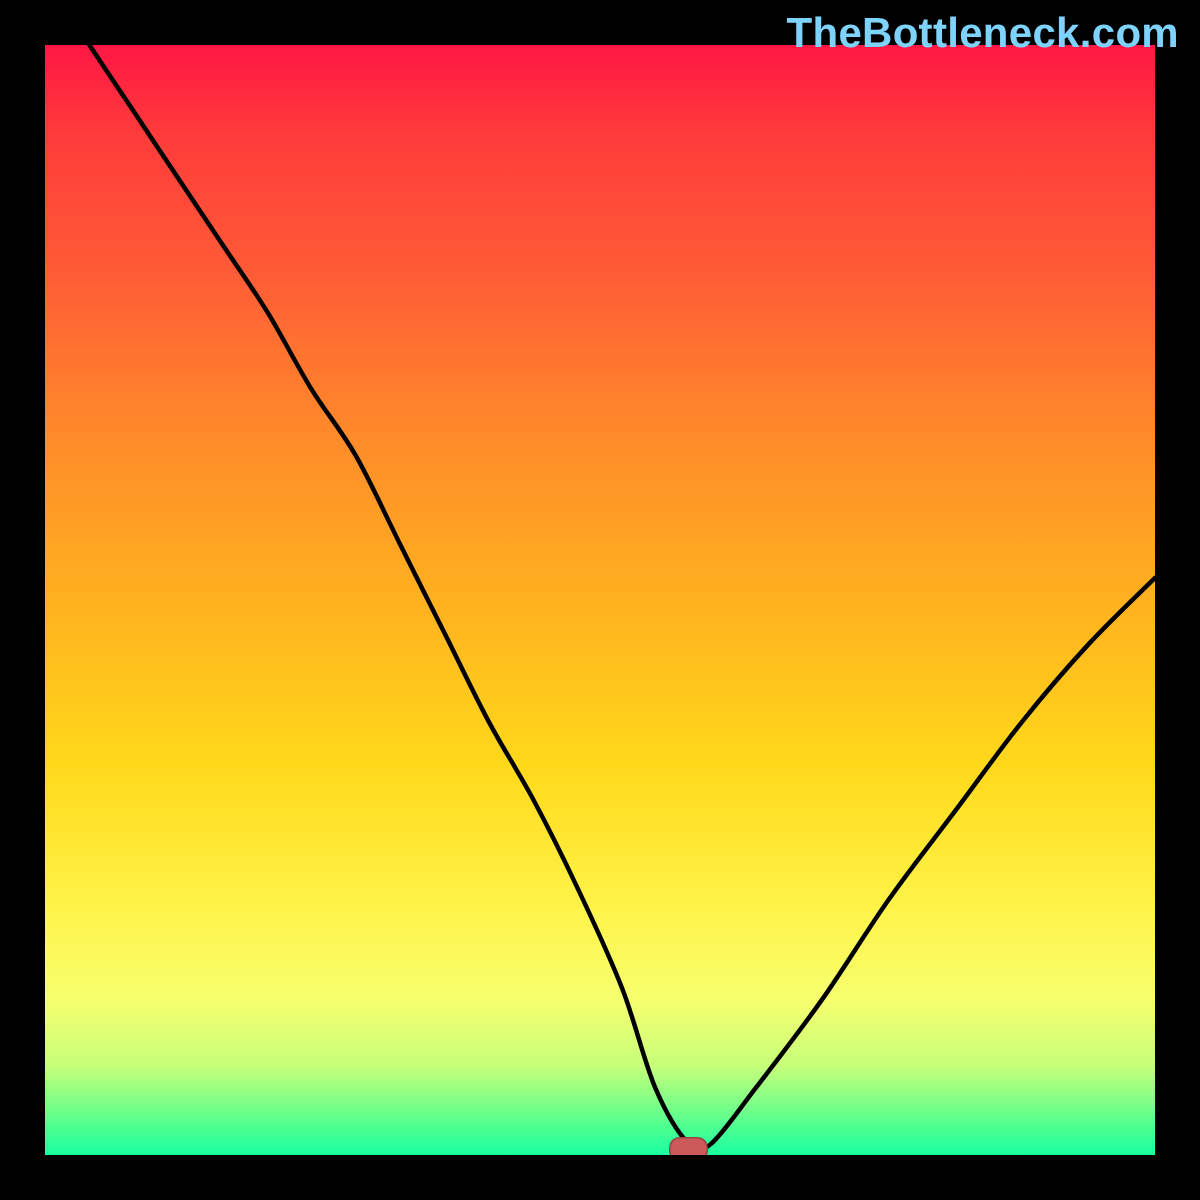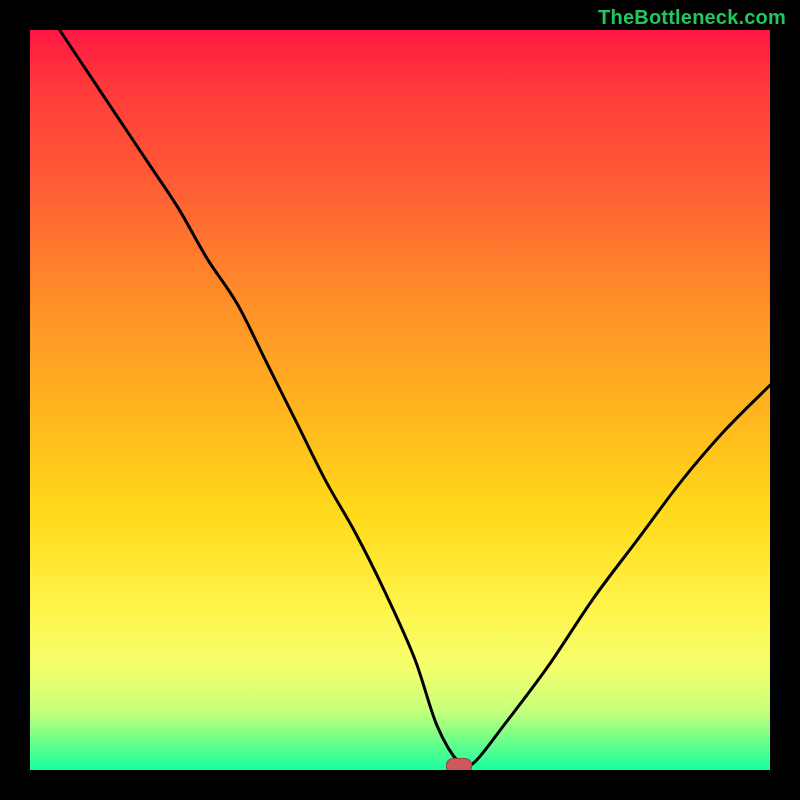--- a/index.html
+++ b/index.html
@@ -13,22 +13,22 @@
   .frame {
     position: relative;
     width: 800px;
     height: 800px;
     background: #000;
   }
   .watermark {
     position: absolute;
     top: 6px;
     right: 14px;
-    color: #22c55e;
-    font-size: 20px;
+    color: #7dd3fc;
+    font-size: 28px;
     font-weight: 600;
     letter-spacing: 0.2px;
     z-index: 4;
   }
   .plot {
     position: absolute;
     left: 30px;
     top: 30px;
     width: 740px;
     height: 740px;

